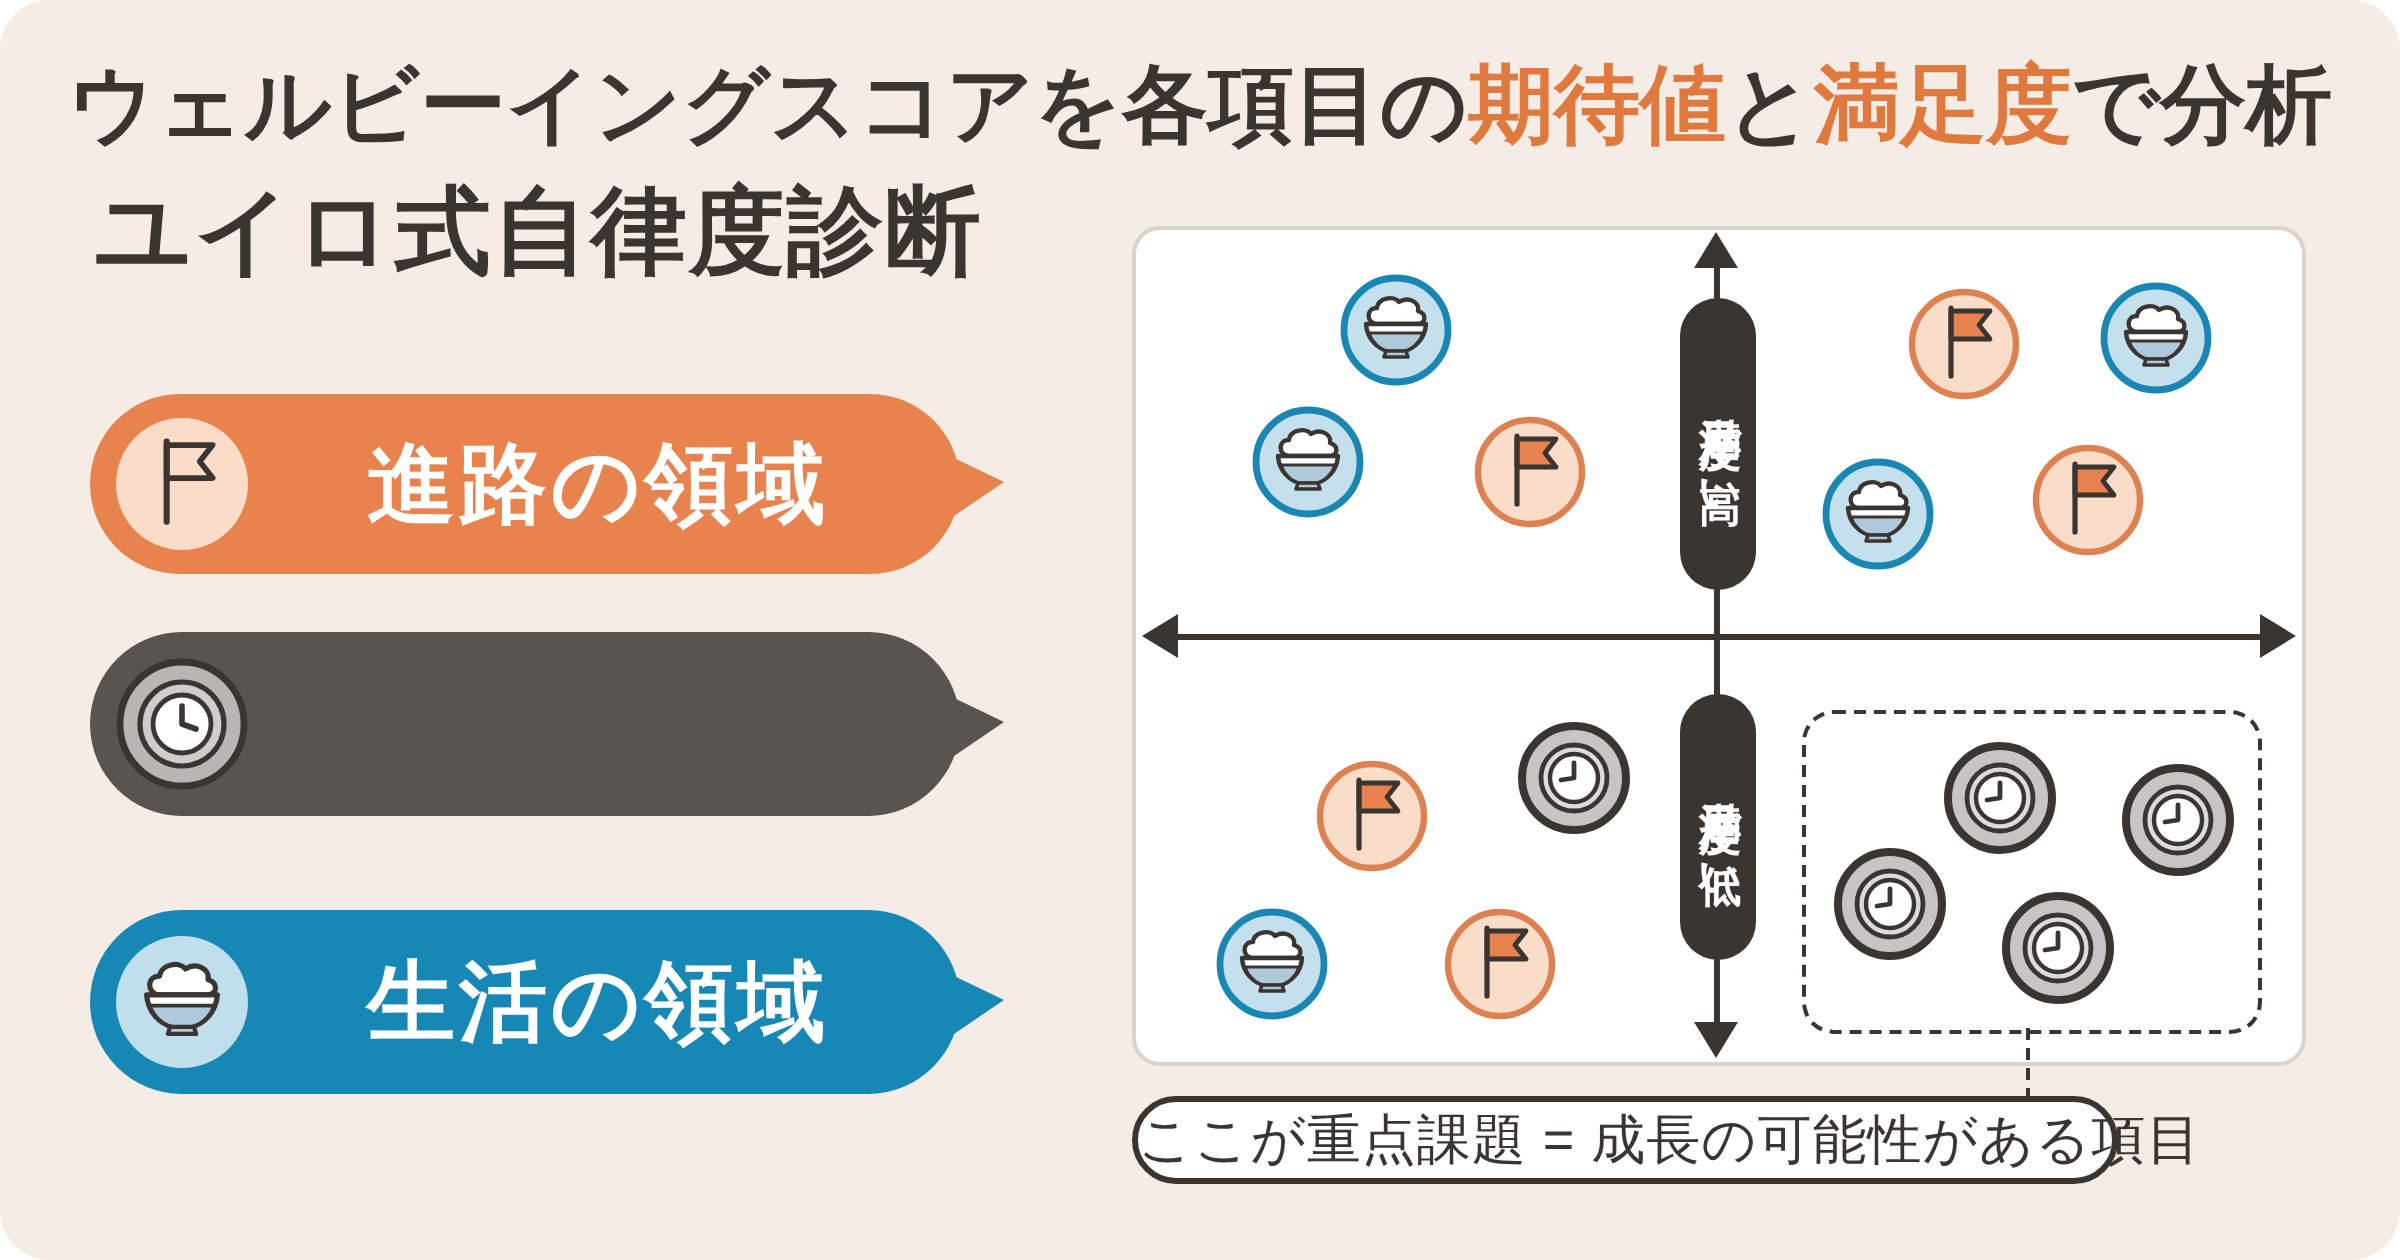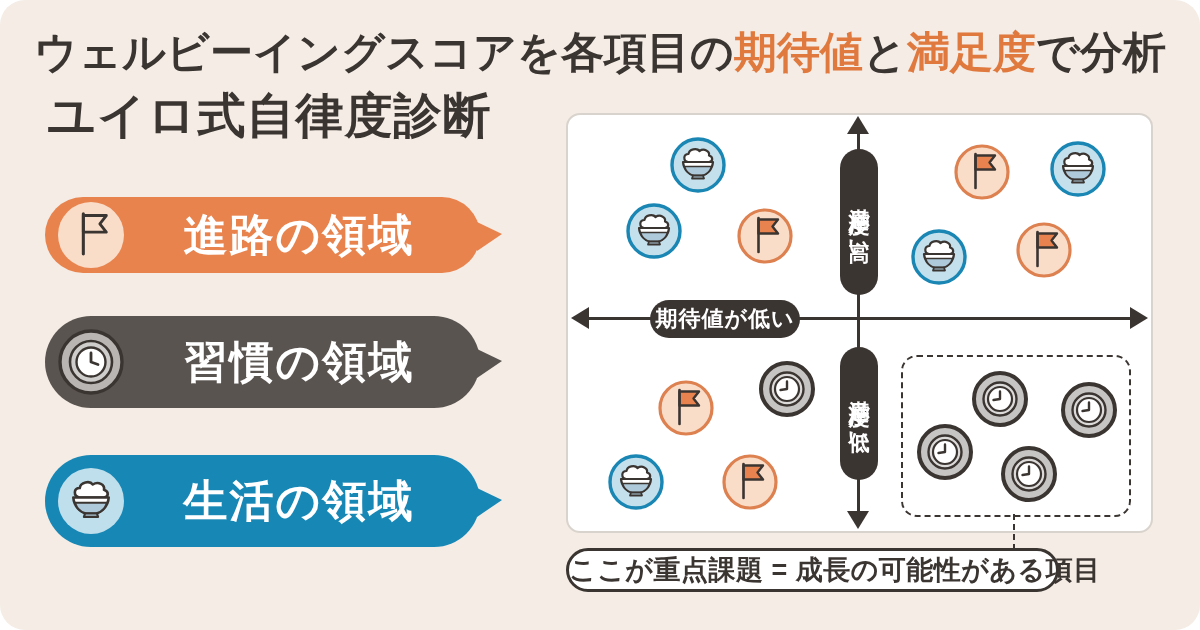--- a/index.html
+++ b/index.html
@@ -20,21 +20,21 @@
   .sub-heading {
     position:absolute; left:47px; top:84px; margin:0;
     font-size:48px; font-weight:800; color:#3B3532; letter-spacing:1px;text-align:center;
   }
   
   .pill {
     position:absolute; left:45px; width:435px; height:92px;
     border-radius:46px; display:flex; align-items:center;
     padding-left:13px; box-sizing:border-box;
   }
-  .pill-career { top:197px; height:76px; background:#E8834E;justify-content:flex-end; --c:#E8834E; }
+  .pill-career { top:197px; height:90px; background:#E8834E;justify-content:flex-end; --c:#E8834E; }
   .pill-habit  { top:316px; background:#5A5450; --c:#5A5450; }
   .pill-life   { top:438px; background:#1787B5;margin-top:17px; --c:#1787B5; }
   .pill-icon { width:66px; height:66px; flex:0 0 66px; }
   .pill-label {
     flex:1; text-align:center; color:#ffffff;
     font-size:44px; font-weight:800; letter-spacing:2px; padding-right:6px;
   }
   .pill-tail {
     position:absolute; right:-22px; top:50%; transform:translateY(-45%);
     width:0; height:0;
@@ -77,21 +77,21 @@
   .marker { position:absolute; width:58px; height:58px; }
   
   .leader-line {
     position:absolute; left:1013px; top:514px; width:0; height:36px;
     border-left:2.5px dashed #3B3532;
   }
   .caption {
     position:absolute; left:566px; top:548px; width:493px; height:44px;
     background:#ffffff; border:3px solid #3B3532; border-radius:24px;
     box-sizing:border-box; text-align:center; line-height:38px;
-    font-size:27px; font-weight:700; color:#3B3532; letter-spacing:0.5px;
+    font-size:27px; font-weight:400; color:#3B3532; letter-spacing:0.5px;
     white-space:nowrap;
   }
 </style>
 </head>
 <body>
 
 <div class="card">
 
   <div class="main-title">
     <span class="t-dark">ウェルビーイングスコアを各項目の</span><span class="t-accent">期待値</span><span class="t-dark">と</span><span class="t-accent">満足度</span><span class="t-dark">で分析</span>
@@ -115,21 +115,20 @@
 
   <div class="pill pill-habit">
     <span class="pill-icon">
       <svg width="66" height="66" viewBox="-33 -33 66 66">
         <circle r="31" fill="#B8B5B3" stroke="#3B3532" stroke-width="3.4"></circle>
         <circle r="21" fill="#CFCDCB" stroke="#3B3532" stroke-width="2.6"></circle>
         <circle r="14.5" fill="#ffffff" stroke="#3B3532" stroke-width="2.4"></circle>
         <path d="M 0,-9 L 0,0 L 7,2.5" fill="none" stroke="#3B3532" stroke-width="2.8" stroke-linecap="round" stroke-linejoin="round"></path>
       </svg>
     </span>
-    <span class="pill-label">習慣の領域</span>
     <span class="pill-tail"></span>
   </div>
 
   <div class="pill pill-life">
     <span class="pill-icon">
       <svg width="66" height="66" viewBox="-33 -33 66 66">
         <circle r="33" fill="#BFDFEC"></circle>
         <g transform="scale(1.18)">
           <path d="M -10,-3 C -15,-4 -15,-11 -9.5,-11 C -9,-16 -1,-17.5 1.5,-14 C 6,-17 12,-14 11,-9.5 C 15.5,-8 15,-3.5 11,-3 Z" fill="#ffffff" stroke="#3B3532" stroke-width="2.2" stroke-linejoin="round"></path>
           <path d="M -15,-3 L 15,-3 C 14.5,4.5 9,9.5 4,10.5 L -4,10.5 C -9,9.5 -14.5,4.5 -15,-3 Z" fill="#ffffff" stroke="#3B3532" stroke-width="2.2" stroke-linejoin="round"></path>
@@ -239,19 +238,18 @@
             <circle r="26" fill="#C3E0EC" stroke="#1A86B3" stroke-width="3.4"></circle>
             <path d="M -10,-3 C -15,-4 -15,-11 -9.5,-11 C -9,-16 -1,-17.5 1.5,-14 C 6,-17 12,-14 11,-9.5 C 15.5,-8 15,-3.5 11,-3 Z" fill="#ffffff" stroke="#3B3532" stroke-width="2.2" stroke-linejoin="round"></path>
             <path d="M -15,-3 L 15,-3 C 14.5,4.5 9,9.5 4,10.5 L -4,10.5 C -9,9.5 -14.5,4.5 -15,-3 Z" fill="#ffffff" stroke="#3B3532" stroke-width="2.2" stroke-linejoin="round"></path>
             <path d="M -13.6,1.5 C -11.8,6.5 -8,9.8 -4,10.5 L 4,10.5 C 8,9.8 11.8,6.5 13.6,1.5 Z" fill="#AECADA" stroke="#3B3532" stroke-width="1.6"></path>
             <path d="M -5,10.5 L 5,10.5 L 6,13.5 L -6,13.5 Z" fill="#AECADA" stroke="#3B3532" stroke-width="1.8" stroke-linejoin="round"></path>
           </svg></div>
       </div>
 
     <div class="axis-pill-v axis-pill-top">満足度が高い</div>
     <div class="axis-pill-v axis-pill-bottom">満足度が低い</div>
-    <div class="axis-pill-h axis-pill-left">期待値が低い</div>
   </div>
 
   <div class="leader-line"></div>
   <div class="caption">ここが重点課題 = 成長の可能性がある項目</div>
 
 </div>
 
 </body></html>

